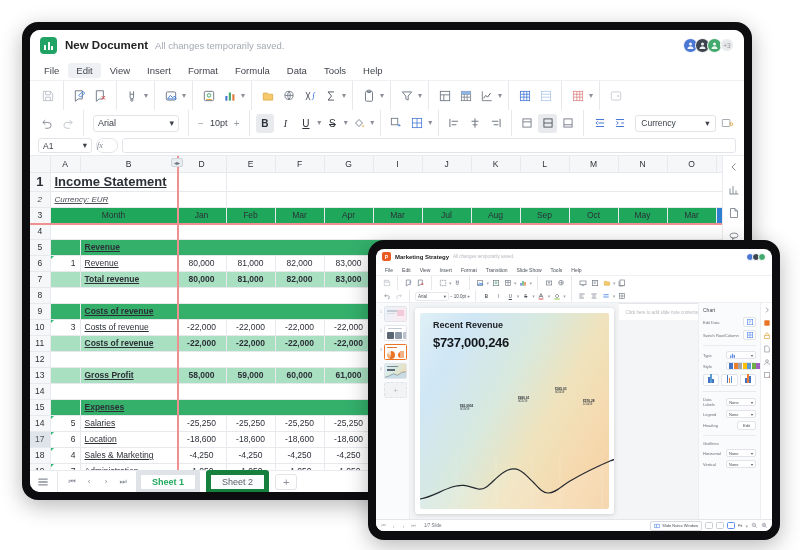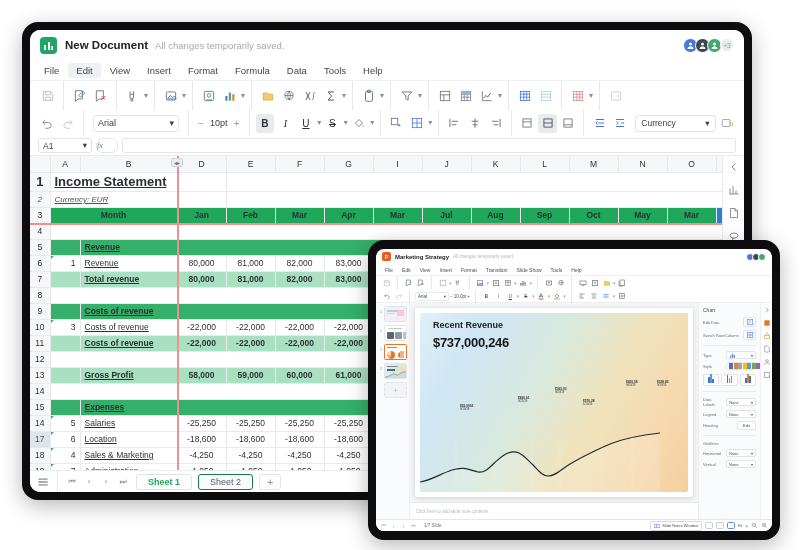--- a/index.html
+++ b/index.html
@@ -100,21 +100,21 @@
   .colhead th { background:#f6f7f9; color:#8b9099; text-align:center; font-weight:normal;
                 height:14px; font-size:8px; border-bottom:1px solid #dfe2e7; }
   td.rh, th.rh { background:#f6f7f9; color:#8b9099; text-align:center; width:20px;
                  font-size:7.5px; font-weight:normal; border-right:1px solid #dfe2e7; }
   td.rh.sel { background:#dfe3ea; color:#555; }
   .c-idx  { width:20px; text-align:right; color:#2b2f36; }
   .c-lbl  { text-align:left;text-decoration:underline; }
   .c-num  { text-align:center; }
   tr.r-title td { font-size:13px; font-weight:bold; height:19px; }
   tr.r-sub td { font-size:8px; font-style:italic; color:#4a4f57; }
-  .hdr-green { background:#1fa85c; color:#fff; font-weight:bold; text-align:center; }
+  .hdr-green { background:#1fa85c; color:#fff; font-weight:normal; text-align:center; }
   .hdr-blue  { background:#2f7fd1; color:#fff; font-weight:bold; text-align:center; }
   .sec-green { background:#34b06b; color:#fff; font-weight:bold; }
   .sec-blank { background:#34b06b; }
   .tot-green { background:#a9e0c2; font-weight:bold; }
   .tot-blank { background:#a9e0c2; }
   .notemark { position:relative; }
   .notemark::before { content:""; position:absolute; left:0; top:0; border-top:3px solid #2bb673;
                       border-right:3px solid transparent; }
   .freeze-line { position:absolute; top:0; bottom:0; width:1.5px; background:#f08f8f; z-index:5; }
   .freeze-row { position:absolute; left:0; right:0; height:1.5px; background:#f08f8f; z-index:5; }
@@ -124,21 +124,21 @@
 
   .ss-rightbar { width:22px; border-left:1px solid #e9ebef; background:#fff;
                  display:flex; flex-direction:column; align-items:center; padding-top:3px; gap:7px; flex:0 0 auto; }
   .ss-rightbar .rb { width:16px; height:16px; display:flex; align-items:center; justify-content:center; }
   .ss-rightbar .rb svg { width:12px; height:12px; }
 
   .ss-statusbar { height:22px; display:flex; align-items:center; padding:0 6px; gap:3px;
                   border-top:1px solid #e9ebef; background:#fff; flex:0 0 auto; }
   .navbtn { width:14px; height:14px; display:flex; align-items:center; justify-content:center;
             font-size:8px; color:#8b9099; }
-  .sheet-tab { font-size:9px; color:#5a6069; padding:2px 11px; border:1px solid #15803d;
+  .sheet-tab { font-size:9px; color:#5a6069; padding:2px 11px; border:5px solid #15803d;
                border-radius:3px; margin-left:3px; background:#fafbfc; }
   .sheet-tab.active { color:#1fa85c; font-weight:bold; background:#fff; border-color:#dfe2e7; }
   .sheet-add { font-size:11px; color:#8b9099; padding:0 7px; border:1px solid #e2e4e9;
                border-radius:3px; margin-left:3px; line-height:14px; }
 
   
   #slides-app { width:100%; height:100%; background:#fff; display:flex; flex-direction:column; font-size:6px; }
   .pp-titlebar { height:15px; display:flex; align-items:center; padding:0 6px; flex:0 0 auto; }
   .pp-logo { width:9px; height:9px; border-radius:2px; background:#ea5b23;
              display:flex; align-items:center; justify-content:center; color:#fff; font-size:5px; font-weight:bold; }
@@ -166,21 +166,21 @@
   .pp-thumbs { width:34px; border-right:1px solid #eceef1; background:#fafbfc;
                padding:3px 2px; display:flex; flex-direction:column; gap:3px; overflow:hidden; }
   .thumb-row { display:flex; align-items:flex-start; gap:2px; }
   .thumb-n { font-size:3.5px; color:#a8adb5; width:4px; text-align:right; padding-top:4px; }
   .thumb { flex:1; height:16px; border:1px solid #e2e4e9; border-radius:1.5px; background:#fff;
            overflow:hidden; position:relative; }
   .thumb.sel { border:1.5px solid #ea7423; }
   .thumb-add { height:16px; border:1px dashed #dfe2e7; border-radius:2px; background:#f2f3f5;
                display:flex; align-items:center; justify-content:center; color:#b3b7bd; font-size:8px; margin-left:6px; }
 
-  .pp-canvas { flex:1; background:#f4f5f7; display:flex; flex-direction:column; min-width:0; }
+  .pp-canvas { flex:1; background:#f4f5f7; display:flex; flex-direction:row; min-width:0; }
   .slide-area { flex:1; display:flex; align-items:center; justify-content:center; padding:5px; }
   .slide {
     width:100%; height:100%; max-height:100%; background:#fff; border-radius:3px;
     box-shadow:0 1px 5px rgba(0,0,0,.16); position:relative; overflow:hidden;
   }
   .slide-bg { position:absolute; inset:5px; border-radius:2px;
     background:
       linear-gradient(120deg, #dff0f6 0%, #cfe6f5 18%, #d8e9de 42%, #efe3bd 62%, #f6d9ae 82%, #f4cfa0 100%);
   }
   .slide-title { position:absolute; left:18px; top:12px; font-size:9px; font-weight:bold; color:#1c1f24; }

